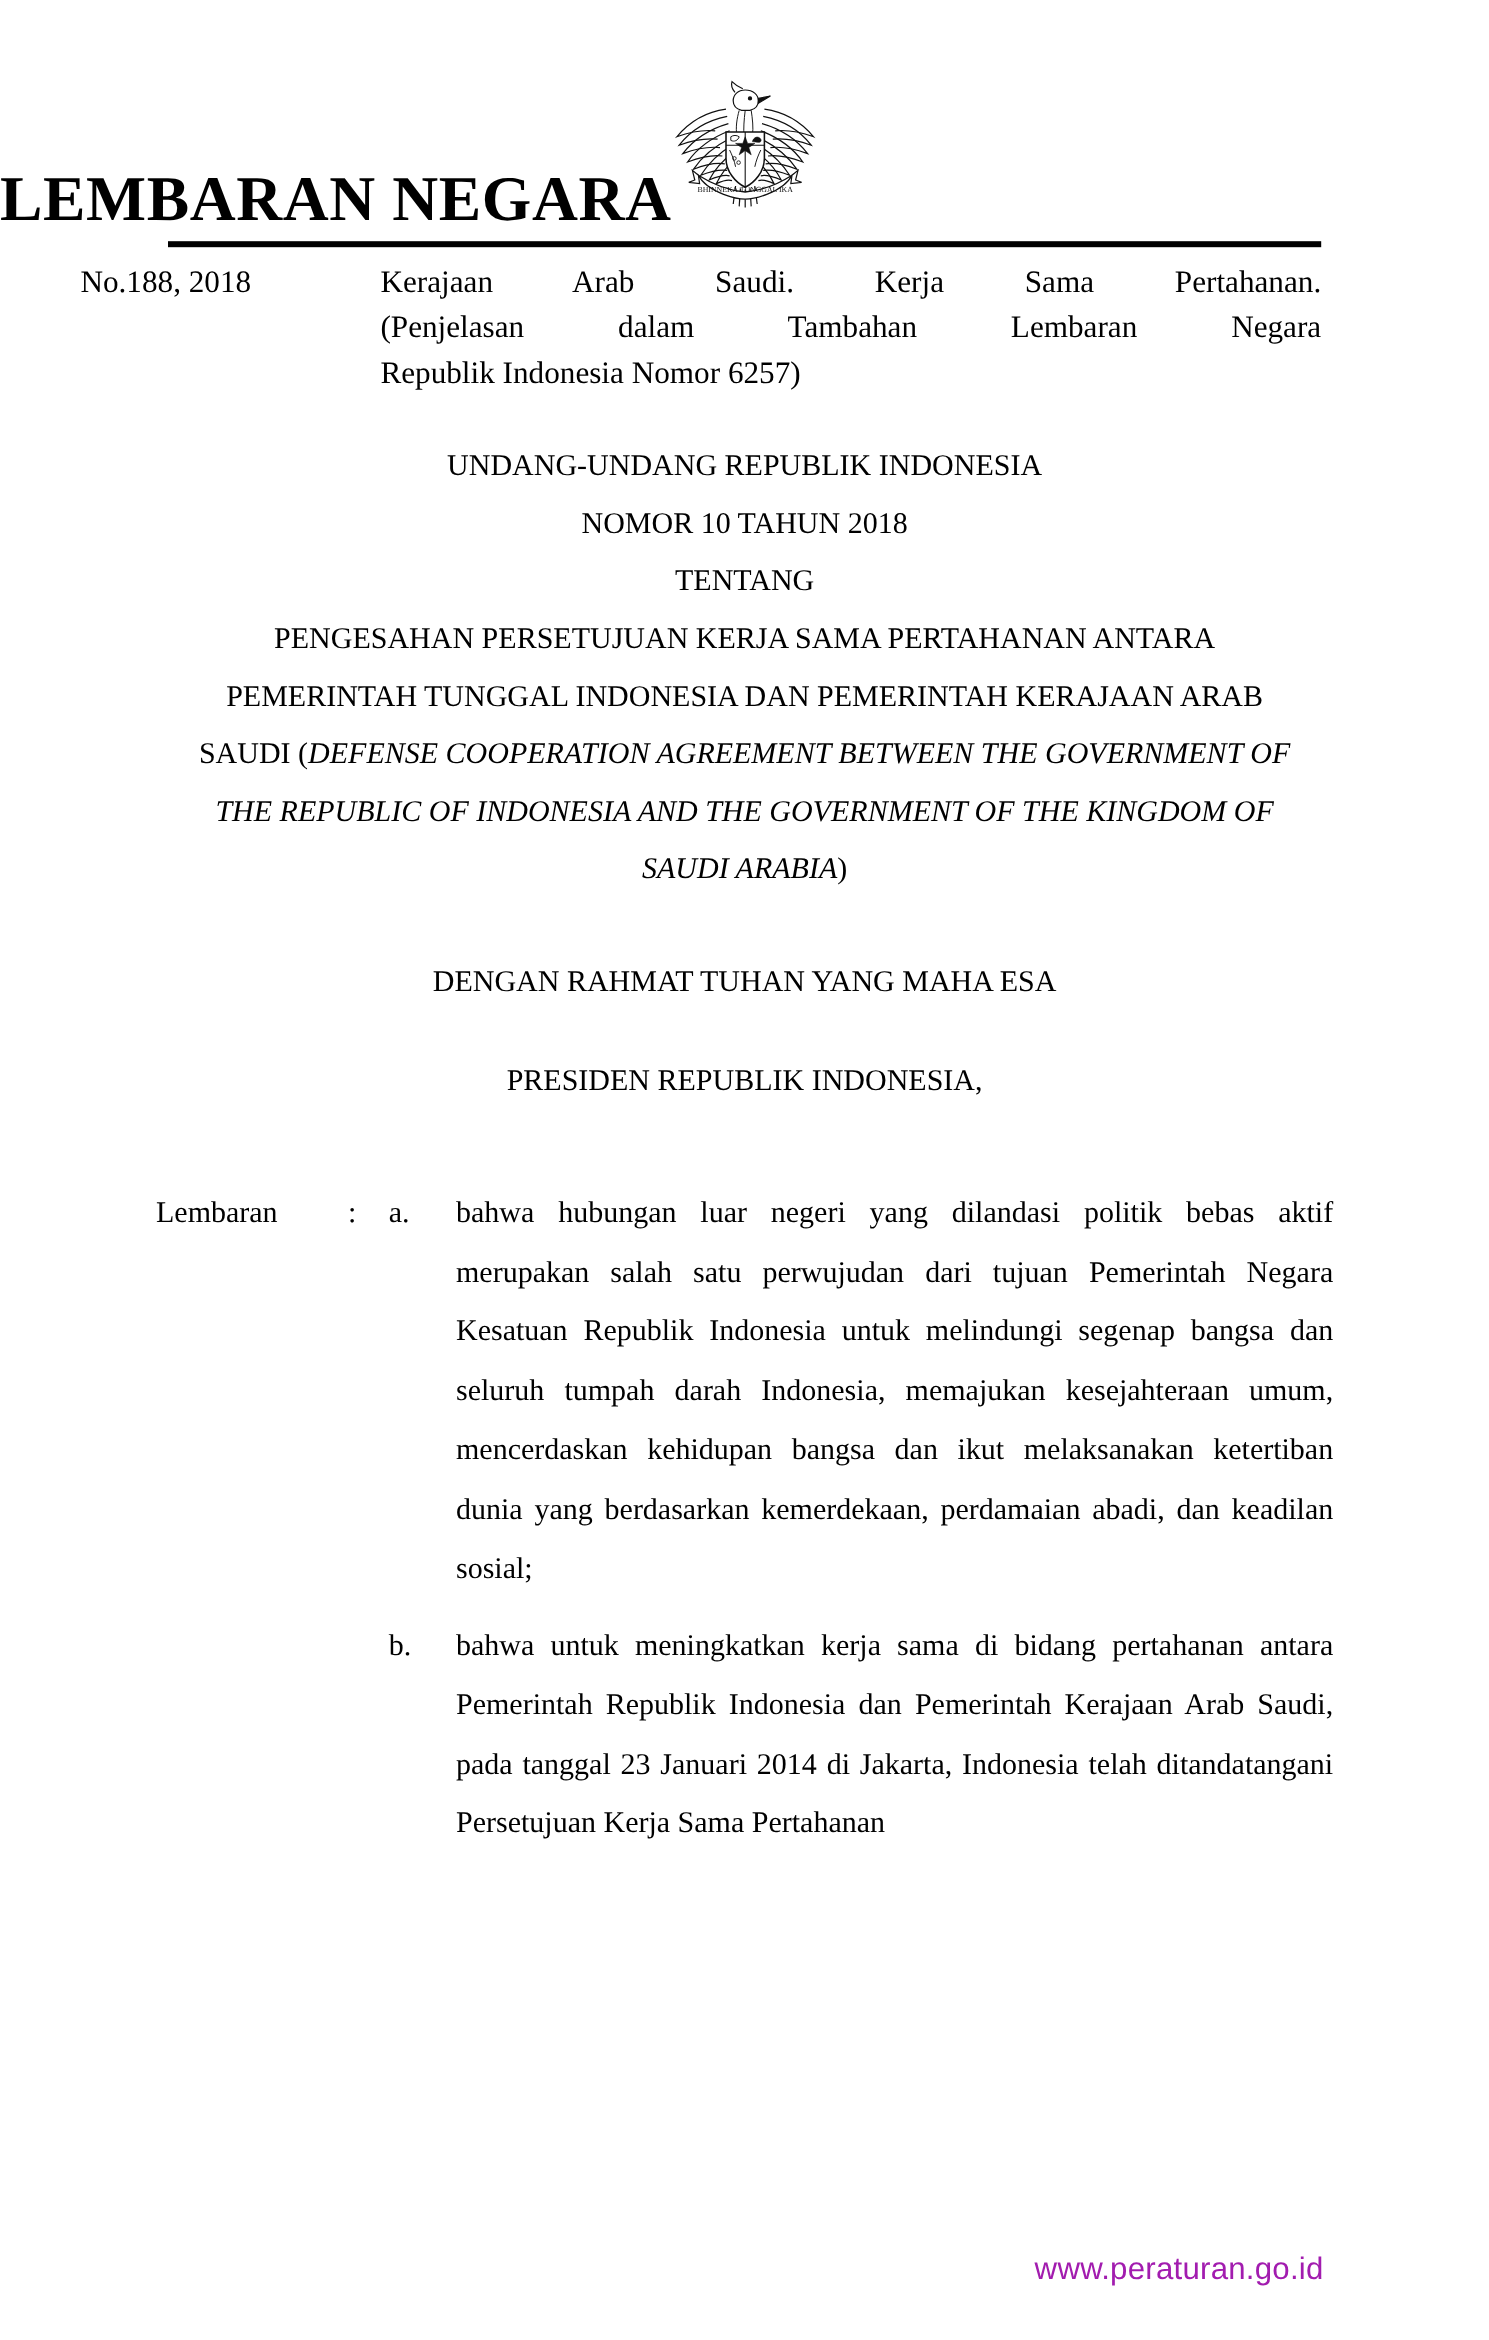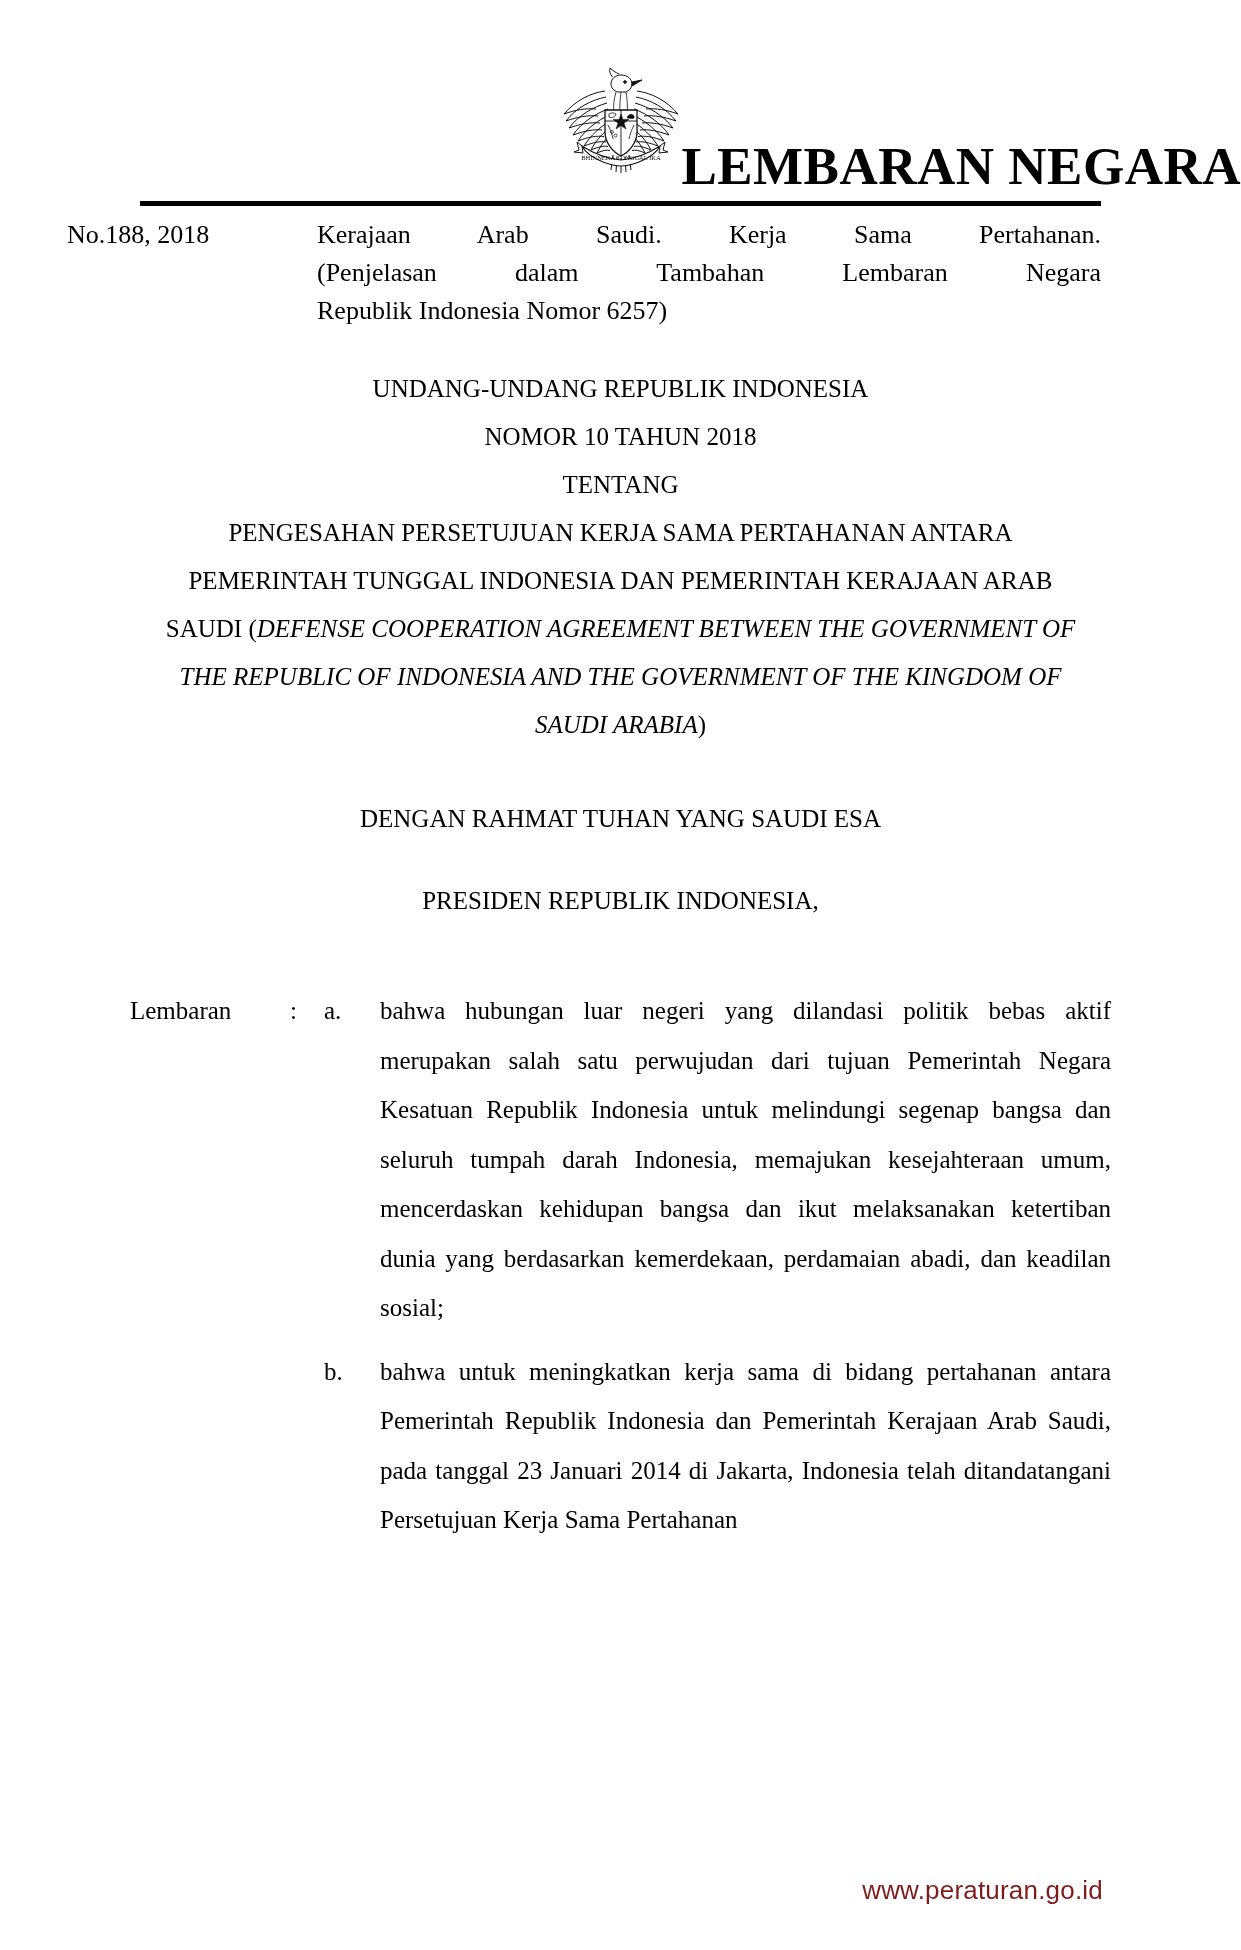--- a/index.html
+++ b/index.html
@@ -31,21 +31,21 @@
     width: 100%;
     text-align: center;
     padding-top: 62px;
     height: 130px;
     box-sizing: border-box;
   }
   .emblem-wrap svg { display: inline-block; }
 
   
   .masthead {
-    text-align: right;
+    text-align: left;
     font-family: "Liberation Serif", "DejaVu Serif", serif;
     font-weight: bold;
     font-size: 53px;
     line-height: 1.08;
     letter-spacing: 0.5px;
     margin-top: 8px;
   }
   .masthead .line1 { display: block; }
   .masthead .line2 { display: block; }
 
@@ -134,21 +134,21 @@
   }
   .cons-gap { height: 14px; }
 
   
   .footer {
     position: absolute;
     bottom: 44px;
     right: 138px;
     font-family: "Liberation Sans", "DejaVu Sans", sans-serif;
     font-size: 26px;
-    color: #7f1d1d;
+    color: #a21caf;
     letter-spacing: 0.2px;
   }
 </style>
 </head>
 <body>
 
 <div class="page">
 
   <div class="emblem-wrap">
     <svg width="150" height="120" viewBox="0 0 300 240" aria-label="Garuda Pancasila">
@@ -249,21 +249,21 @@
     <span class="tline">TENTANG</span>
     <span class="tline">PENGESAHAN PERSETUJUAN KERJA SAMA PERTAHANAN ANTARA</span>
     <span class="tline">PEMERINTAH TUNGGAL INDONESIA DAN PEMERINTAH KERAJAAN ARAB</span>
     <span class="tline"><span>SAUDI (</span><span class="ital">DEFENSE COOPERATION AGREEMENT BETWEEN THE GOVERNMENT OF</span></span>
     <span class="tline ital">THE REPUBLIC OF INDONESIA AND THE GOVERNMENT OF THE KINGDOM OF</span>
     <span class="tline"><span class="ital">SAUDI ARABIA</span><span>)</span></span>
   </div>
 
   <div class="spacer-md"></div>
 
-  <div class="centered-line">DENGAN RAHMAT TUHAN YANG SAUDI ESA</div>
+  <div class="centered-line">DENGAN RAHMAT TUHAN YANG MAHA ESA</div>
 
   <div class="spacer-sm"></div>
 
   <div class="centered-line">PRESIDEN REPUBLIK INDONESIA,</div>
 
   <div class="body-block">
 
     <div class="cons-row">
       <div class="cons-label">Lembaran</div>
       <div class="cons-colon">:</div>

